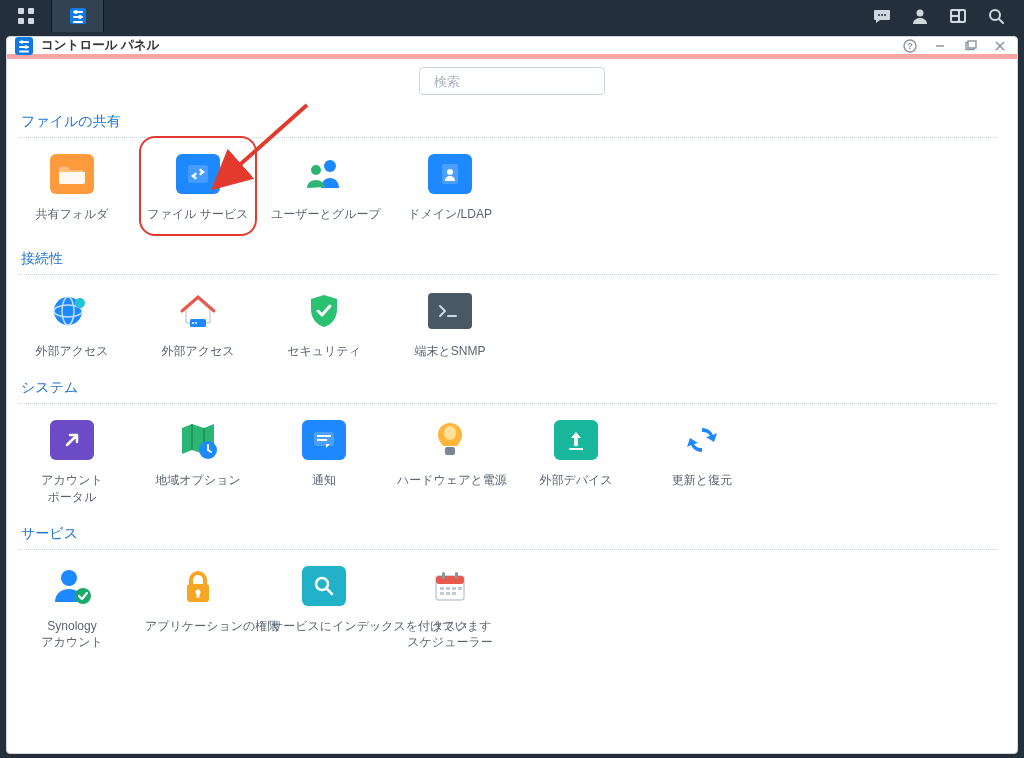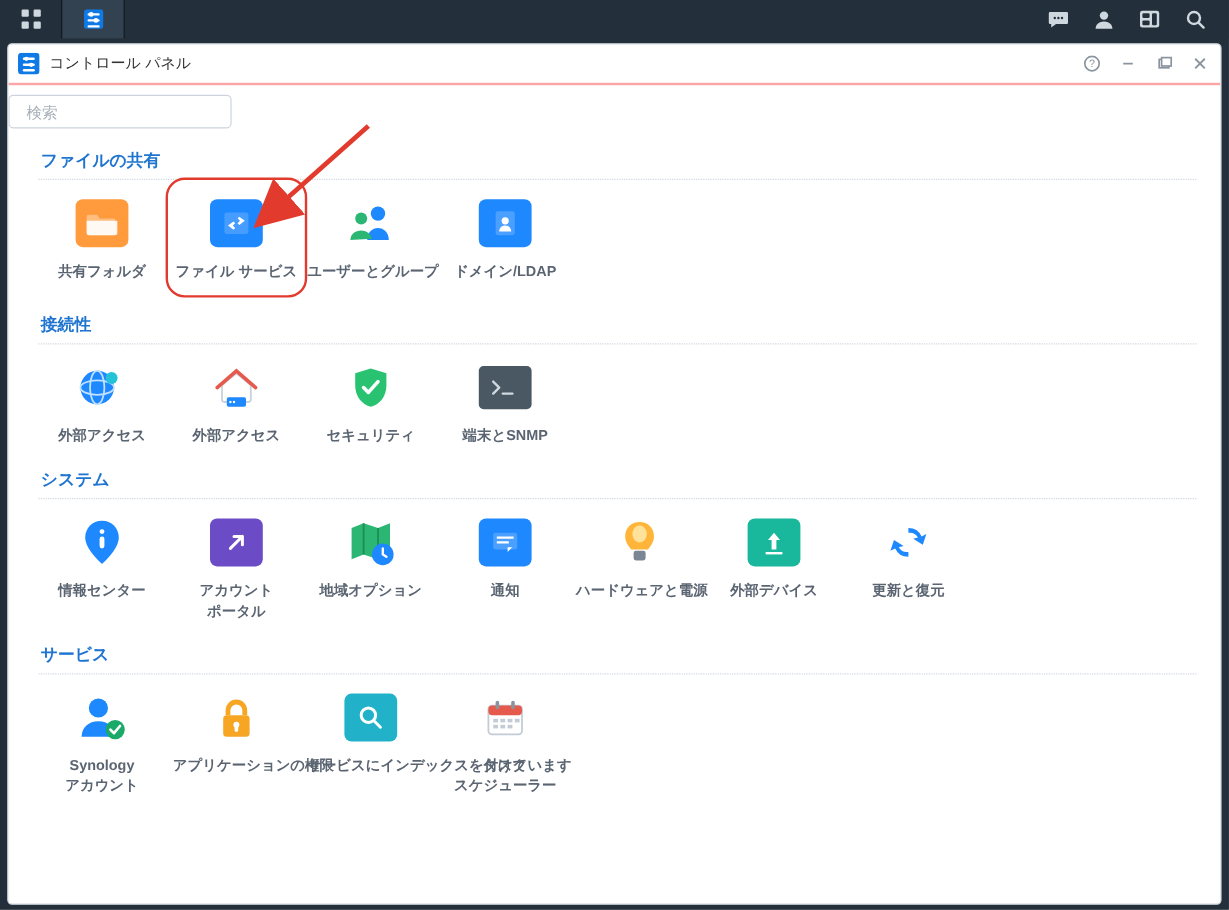--- a/index.html
+++ b/index.html
@@ -8,35 +8,35 @@
   
   .taskbar { height: 32px; background: #23303b; display:flex; align-items:stretch; }
   .task-btn { width: 52px; height: 32px; display:flex; align-items:center; justify-content:center; border-right:1px solid #11171d; }
   .task-btn svg { display:block; }
   .task-active { background:#334251; }
   .task-spacer { flex:1; }
   .task-icons { display:flex; align-items:center; gap:18px; padding-right:18px; }
 
   
   .win { position:absolute; left:6px; top:36px; width:1012px; height:718px; background:#fff; border:1px solid #cfd6de; border-radius:4px; overflow:hidden; }
-  .titlebar { height:34px; display:flex; align-items:center; padding:0 10px 0 8px; border-bottom:2px solid #fca5a5; font-size:12.5px; color:#333;}
+  .titlebar { height:22px; display:flex; align-items:center; padding:0 10px 0 8px; border-bottom:5px solid #fca5a5; font-size:12.5px; color:#333;font-weight:bold;}
   .titlebar .appicon { width:18px; height:18px; margin-right:8px; display:flex; align-items:center; justify-content:center; }
   .title-spacer { flex:1; }
   .win-ctl { display:flex; align-items:center; gap:16px; color:#7a838d; }
   .win-ctl span, .win-ctl svg { cursor:pointer; }
 
-  .searchbar-row { display:flex; justify-content:flex-start; padding:8px 0 6px; }
+  .searchbar-row { display:flex; justify-content:center; padding:8px 0 6px; }
   .searchbox { width:186px; height:28px; border:1px solid #ccd4dd; border-radius:4px; display:flex; align-items:center; padding:0 8px; color:#98a1ab; font-size:13px; gap:6px; }
   .searchbox input { border:none; outline:none; flex:1; font-size:13px; color:#333; background:transparent; }
   .searchbox input::placeholder { color:#a8b0ba; }
 
-  .content { padding: 4px 20px 0 25px; font-weight: bold; }
+  .content { padding: 4px 20px 0 12px; }
   .section-head { font-size:14px; color:#1e74d0; padding: 8px 0 6px 2px; border-bottom:1px dotted #d0d7e0; }
   .grid { display:flex; flex-wrap:wrap; padding:8px 0 12px 0; gap:0; }
-  .item { width:106px; text-align:center; margin-right:6px; cursor:pointer; }
+  .item { width:106px; text-align:center; margin-right:20px; cursor:pointer; }
   .item .iconwrap { width:48px; height:48px; margin:4px auto 8px; display:flex; align-items:center; justify-content:center; position:relative; }
   .item .label { font-size:12px; color:#5b6572; line-height:1.35; word-break:keep-all; }
   .item.highlight { outline:2.5px solid #e23b2e; outline-offset:4px; border-radius:10px; padding:4px 0 8px; margin-top:-4px; }
 
   
   .tile { width:44px; height:40px; border-radius:6px; display:flex; align-items:center; justify-content:center; position:relative; }
 
   
   .arrow { position:absolute; left:200px; top:60px; pointer-events:none; }
 </style>
@@ -224,30 +224,20 @@
                 <line x1="12" y1="15" x2="20" y2="15" stroke="#cfd8df" stroke-width="2" stroke-linecap="round"></line>
               </svg>
             </div>
           </div>
         <div class="label">端末とSNMP</div>
       </div>
     </div>
 
     <div class="section-head">システム</div>
     <div class="grid">
-      <div class="item">
-        <div class="iconwrap">
-            <svg width="40" height="44" viewBox="0 0 40 44">
-              <path d="M20 4c8 0 14 6 14 14 0 10-14 22-14 22S6 28 6 18C6 10 12 4 20 4Z" fill="#1e88ff"></path>
-              <circle cx="20" cy="13" r="2" fill="#fff"></circle>
-              <rect x="18" y="17" width="4" height="10" rx="2" fill="#fff"></rect>
-            </svg>
-          </div>
-        <div class="label">情報センター</div>
-      </div>
       <div class="item">
         <div class="iconwrap">
             <div class="tile" style="background:#6b4cc6">
               <svg width="22" height="22" viewBox="0 0 22 22">
                 <path d="M6 16 16 6M16 6H9m7 0v7" stroke="#fff" stroke-width="2.5" fill="none" stroke-linecap="round" stroke-linejoin="round"></path>
               </svg>
             </div>
           </div>
         <div class="label">アカウント ポータル</div>
       </div>

